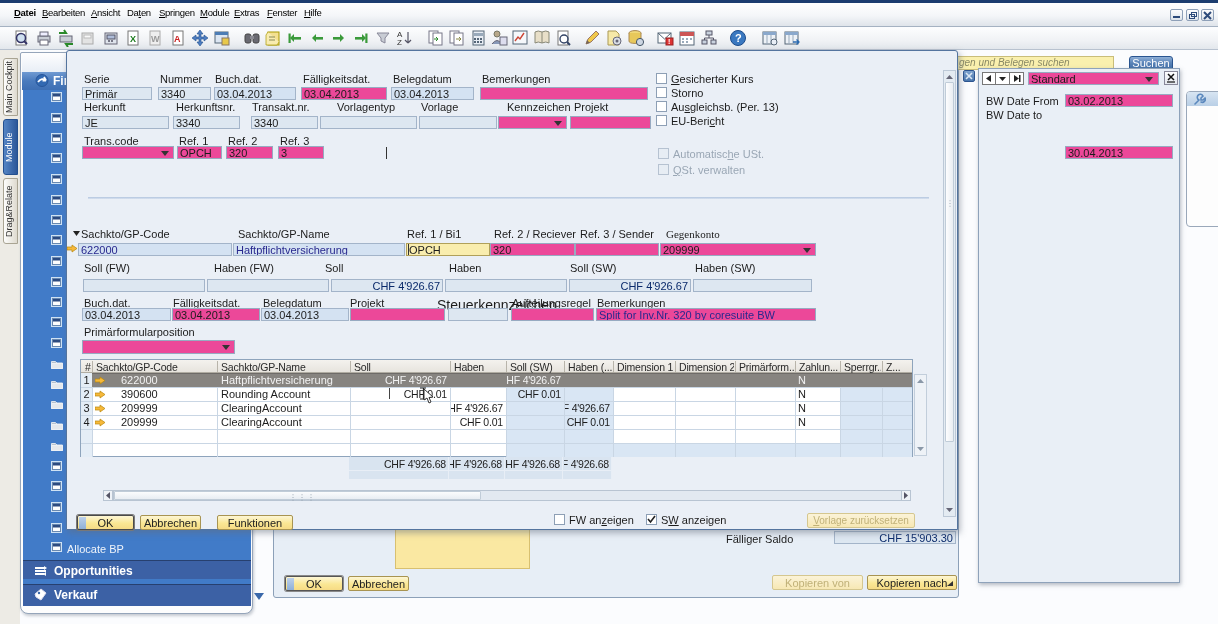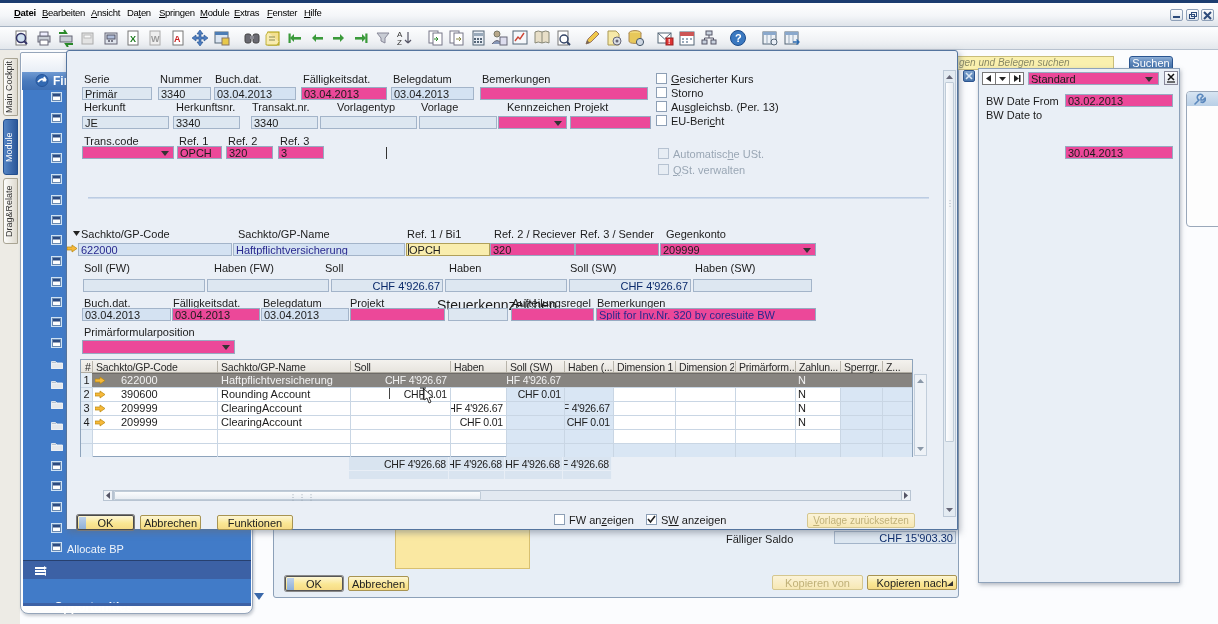--- a/index.html
+++ b/index.html
@@ -467,21 +467,28 @@
         <rect x="1.5" y="1.5" width="8" height="7" fill="#fdfdfd" stroke="#6888b0" stroke-width="1"></rect>
         <rect x="2" y="2" width="7" height="2.5" fill="#2c4a80"></rect>
       </svg>
     </div>
 <div style="position:absolute;left:46px;top:490px;font-size:11px;color:#eef3fa;">Allocate BP</div>
 <div style="position:absolute;left:2px;top:507px;width:228px;height:19px;background:#3c61a5;border-top:1px solid #27406f;">
       <svg width="16" height="12" style="position:absolute;left:10px;top:4px;">
         <path d="M2 3 h9 m-9 3 h11 m-11 3 h9" stroke="#fff" stroke-width="1.8" fill="none"></path>
         <path d="M11 1 l3 2 -3 2 M13 7 l-3 2 3 2" fill="#fff"></path>
       </svg>
-      <div style="position:absolute;left:31px;top:3px;font-size:12px;font-weight:bold;color:#fff;margin-top:36px;">Opportunities</div>
+      <div style="position:absolute;left:31px;top:3px;font-size:12px;font-weight:bold;color:#fff;">Opportunities</div>
+    </div>
+<div style="position:absolute;left:2px;top:531px;width:228px;height:19px;background:#3c61a5;border-top:1px solid #27406f;">
+      <svg width="15" height="13" style="position:absolute;left:10px;top:3px;">
+        <path d="M2 6 L8 1 L13 5 L8 12 L3 9 Z" fill="#fff" stroke="#dde"></path>
+        <circle cx="6" cy="5" r="1.2" fill="#3a67a8"></circle>
+      </svg>
+      <div style="position:absolute;left:31px;top:3px;font-size:12px;font-weight:bold;color:#fff;">Verkauf</div>
     </div>
 <div style="position:absolute;left:2px;top:550px;width:228px;height:3px;background:#3c61a5;"></div>
 <svg width="12" height="9" style="position:absolute;left:232px;top:539px;">
       <path d="M1 1 L11 1 L6 8 Z" fill="#3a68aa"></path>
     </svg>
 </div>
 <div class="abs" style="left:273px;top:68px;width:686px;height:530px;background:#e7eef6;border:1px solid #8ca0b8;border-radius:3px;">
 <div style="position:absolute;left:121px;top:460px;width:135px;height:40px;background:#fae8a2;border:1px solid #d8c070;"></div>
 <div class="lbl" style="left:452px;top:464px;">Fälliger Saldo</div>
 <div class="fld num" style="left:560px;top:462px;width:122px;">CHF 15'903.30</div>
@@ -597,21 +604,21 @@
 <div class="cb cbd" style="left:591px;top:113px;"></div>
     <div class="lbl" style="left:606px;top:113px;color:#9aa7b5;"><u>Q</u>St. verwalten</div>
 <div class="lbl" style="left:14px;top:177px;">Sachkto/GP-Code</div>
 <svg width="8" height="6" style="position:absolute;left:6px;top:180px;">
       <path d="M0 0 H7 L3.5 5 Z" fill="#222"></path>
     </svg>
 <div class="lbl" style="left:171px;top:177px;">Sachkto/GP-Name</div>
 <div class="lbl" style="left:340px;top:177px;">Ref. 1 / Bi1</div>
 <div class="lbl" style="left:427px;top:177px;">Ref. 2 / Reciever</div>
 <div class="lbl" style="left:513px;top:177px;">Ref. 3 / Sender</div>
-<div class="lbl" style="left:599px;top:177px;">Gegenkonto</div>
+<div class="lbl" style="left:599px;top:177px;font-family:Liberation Serif, serif;">Gegenkonto</div>
 <div class="abs" style="left:0px;top:193px;">
       <svg width="11" height="9">
         <path d="M0 3 H5 V1 L10 4.5 L5 8 V6 H0 Z" fill="#f6b83a" stroke="#b8860b" stroke-width=".7"></path>
       </svg>
     </div>
 <div class="fld fb" style="left:11px;top:192px;width:154px;color:#28288e;">622000</div>
 <div class="fld fb" style="left:166px;top:192px;width:172px;color:#28288e;">Haftpflichtversicherung</div>
 <div class="fld fy" style="left:339px;top:192px;width:84px;">OPCH</div>
 <div class="abs" style="left:341px;top:193px;width:1px;height:11px;background:#333;"></div>
 <div class="fld fw" style="left:423px;top:192px;width:85px;">320</div>

